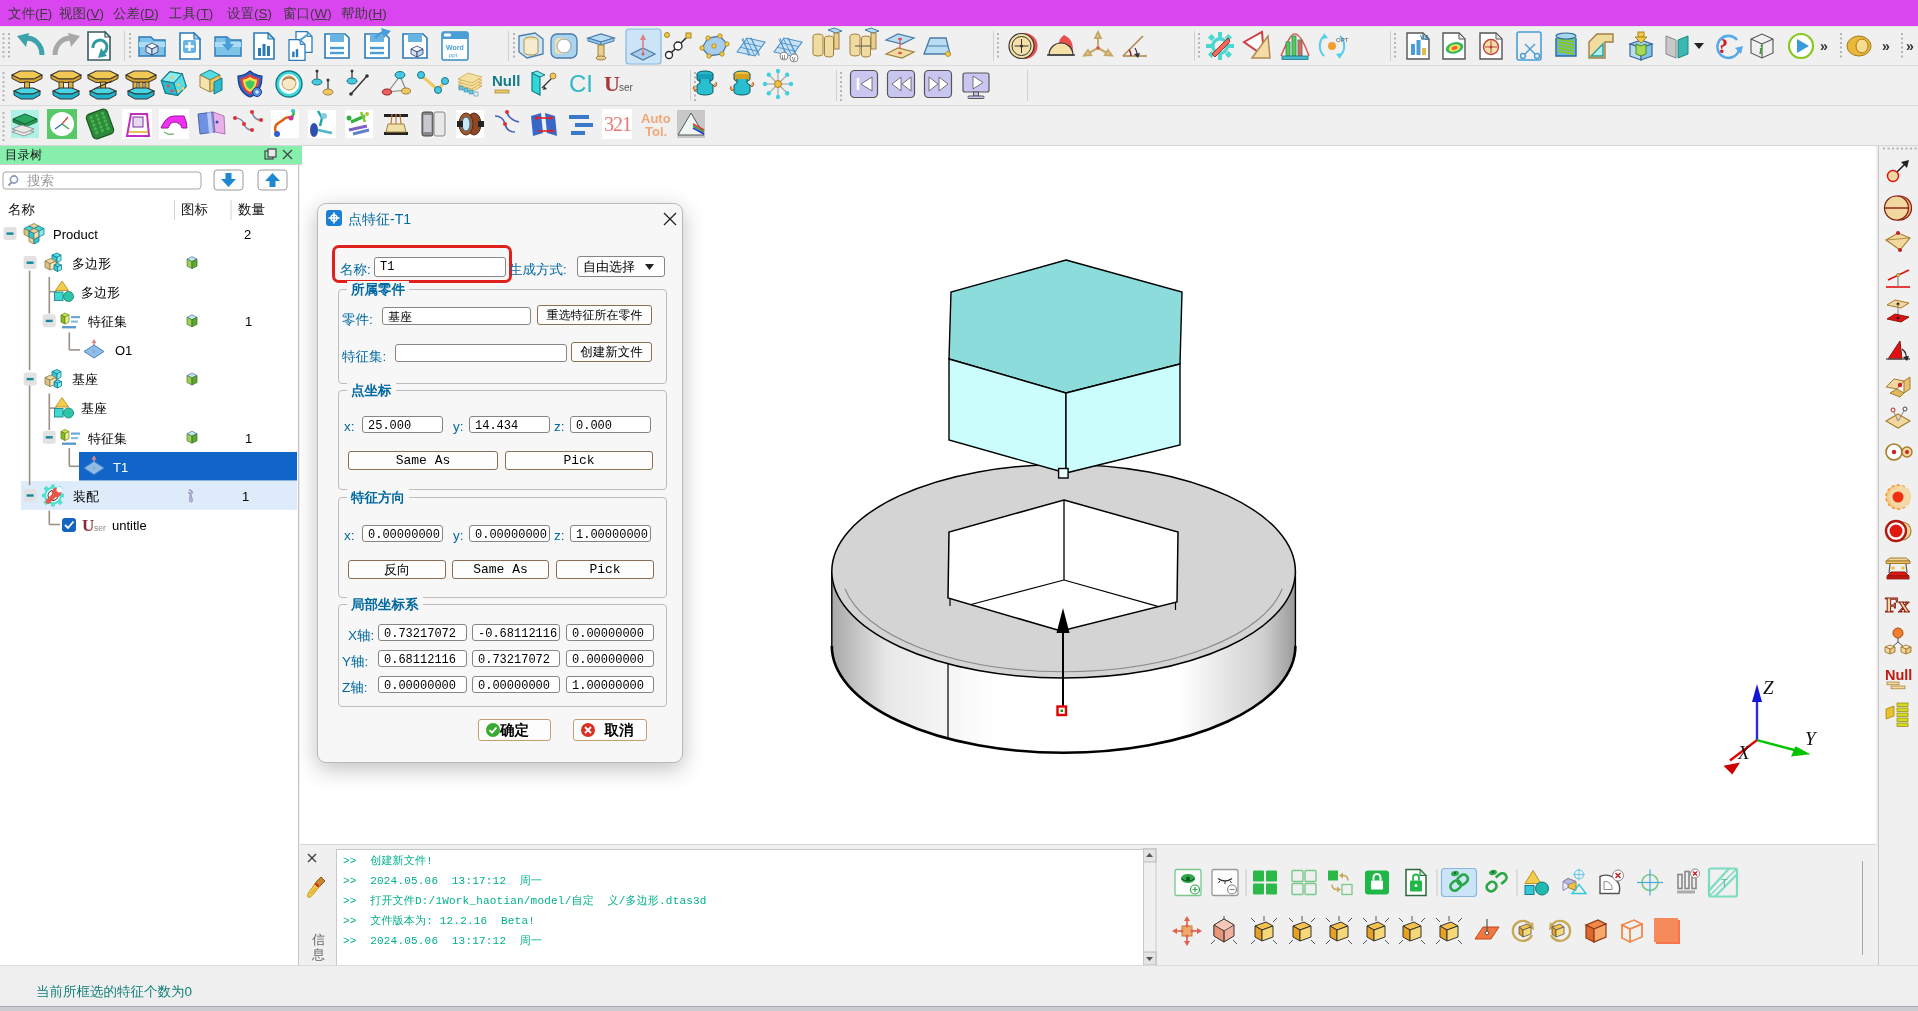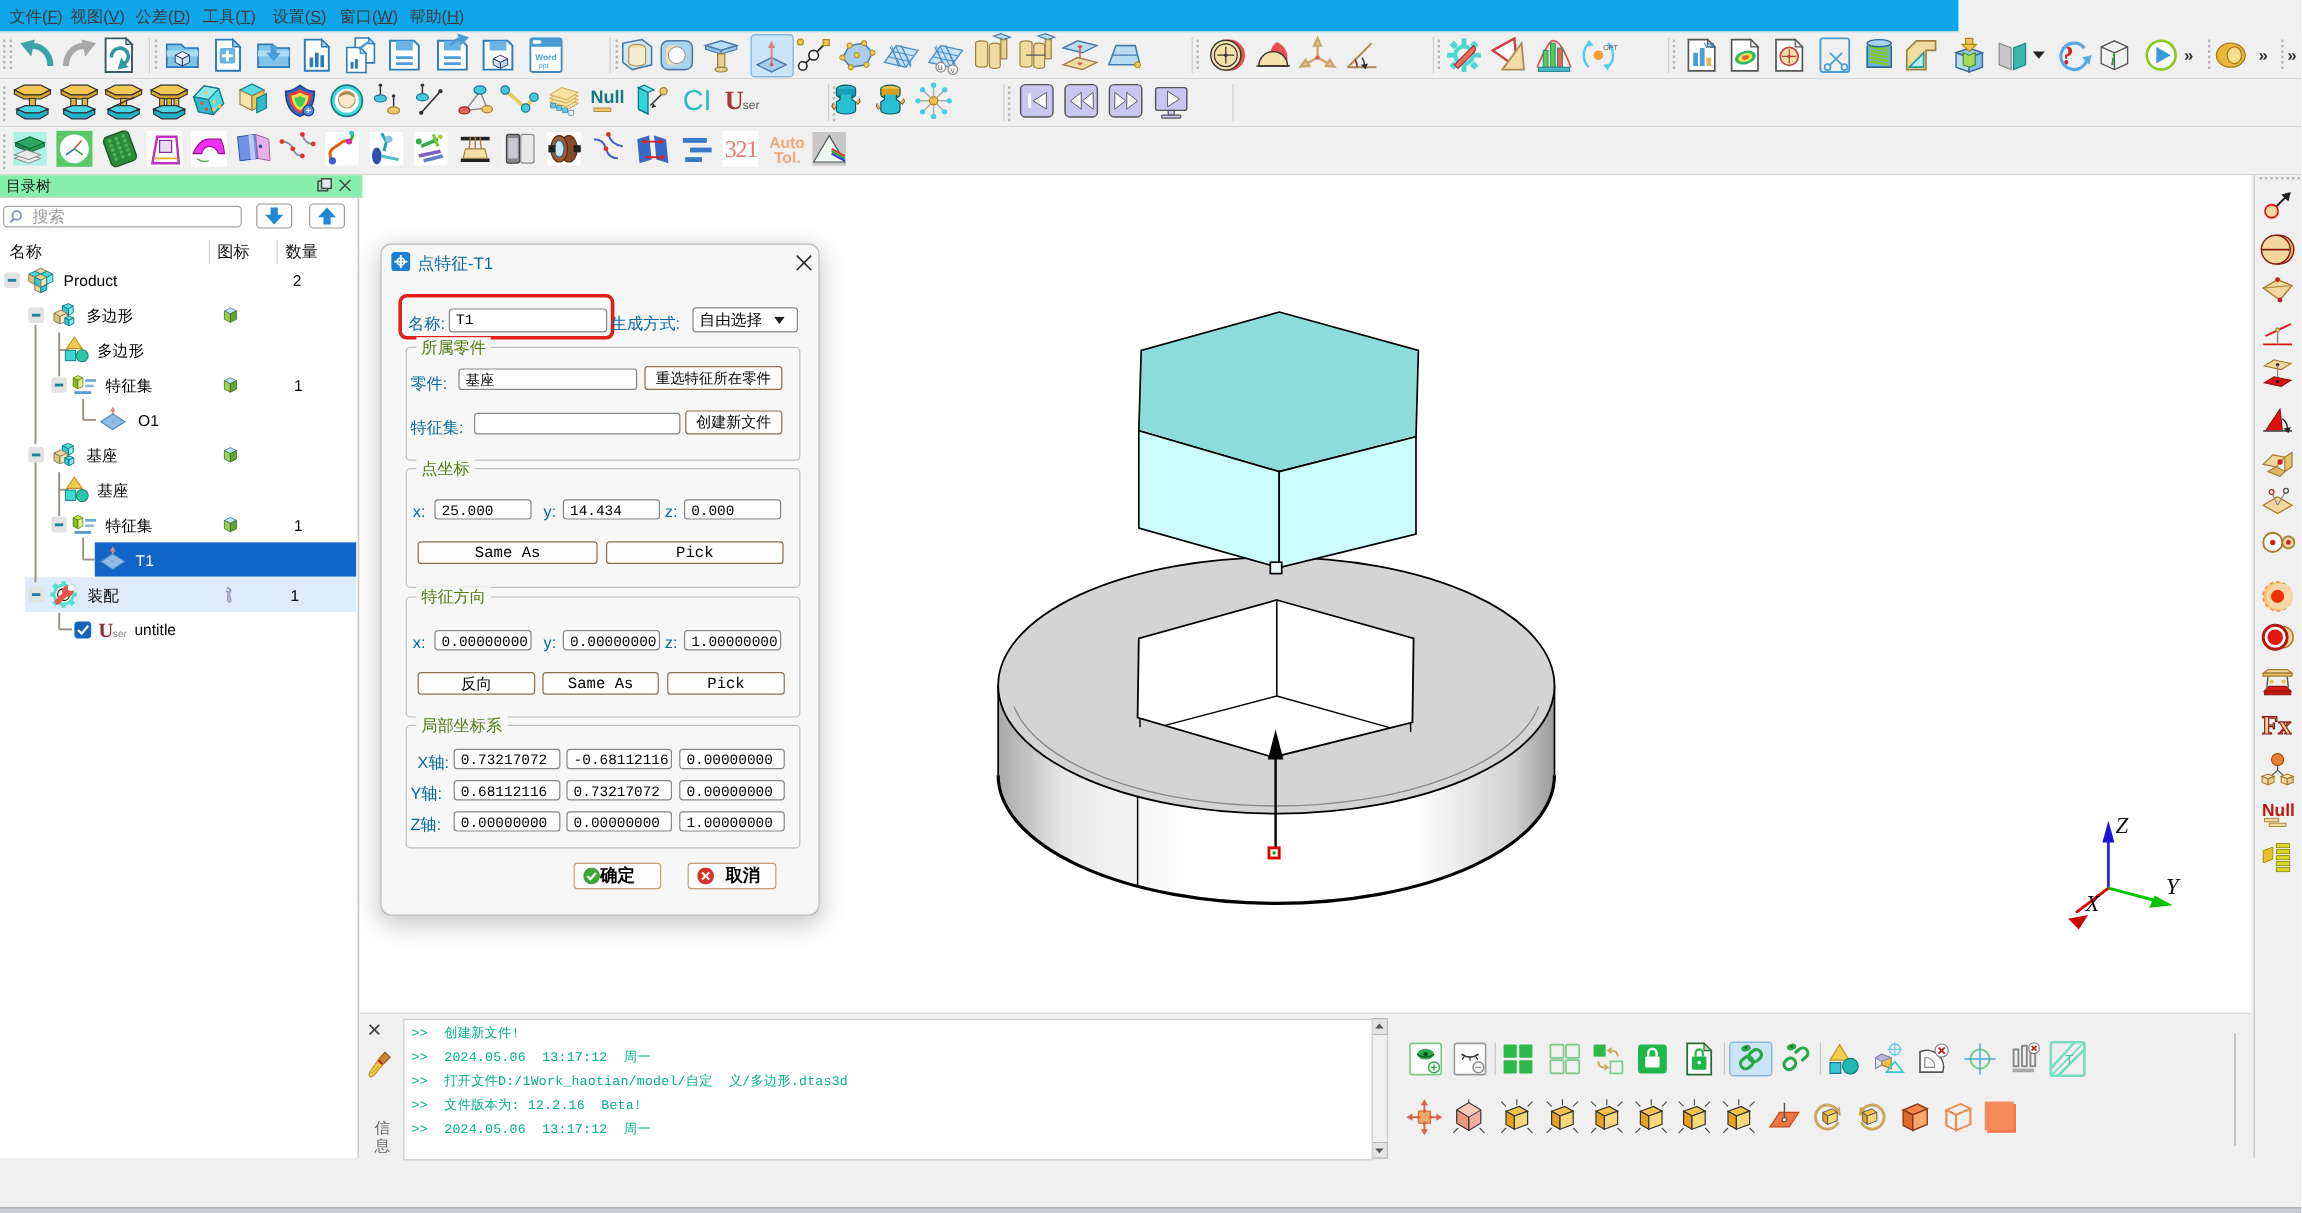--- a/index.html
+++ b/index.html
@@ -1,20 +1,20 @@
 <!DOCTYPE html>
 <html><head>
 <meta charset="utf-8">
 <style>
 html,body{margin:0;padding:0;}
 #root{position:relative;width:1918px;height:1011px;background:#f0f0f0;overflow:hidden;
  font-family:"Liberation Sans",sans-serif;}
 .abs{position:absolute;}
 
-#menubar{left:0;top:0;width:1632px;height:26px;background:#0ea5e9;border-bottom:1px solid #e5e5e5;}
+#menubar{left:0;top:0;width:1918px;height:26px;background:#d946ef;border-bottom:1px solid #e5e5e5;}
 .mitem{position:absolute;top:5px;font-size:13.5px;color:#3c3c3c;}
 .mitem u{text-decoration:underline;}
 
 #tb1{left:0;top:27px;width:1918px;height:38px;background:#f0f0f0;border-bottom:1px solid #dadada;}
 #tb2{left:0;top:66px;width:1918px;height:39px;background:#f0f0f0;border-bottom:1px solid #dadada;}
 #tb3{left:0;top:106px;width:1918px;height:39px;background:#f0f0f0;border-bottom:1px solid #d5d5d5;}
 
 #leftdock{left:0;top:146px;width:298px;height:819px;background:#ffffff;border-right:1px solid #c4c4c4;}
 #ltitle{left:0;top:0;width:297px;height:18px;background:#86efac;border-bottom:1px solid #d0d0d0;
  font-size:12.5px;color:#1a1a1a;padding-left:5px;line-height:18px;}
@@ -32,21 +32,21 @@
 #bottomstrip{left:0;top:1006px;width:1918px;height:5px;background:#c9ccd0;border-top:1px solid #a8abaf;}
 
 #dialog{left:317px;top:203px;width:364px;height:558px;background:#f7f7f7;border:1px solid #b9b9b9;
  border-radius:9px;box-shadow:0 6px 22px rgba(0,0,0,0.25);}
 .dlabel{position:absolute;font-size:13.5px;color:#0369a1;}
 .dinput{position:absolute;background:#fff;border:1px solid #868686;border-radius:3px;
  font-family:"Liberation Mono",monospace;font-size:12px;color:#000;line-height:18px;padding-left:5px;}
 .dbtn{position:absolute;background:#fdfdfd;border:1px solid #8a6f55;border-radius:3px;text-align:center;
  font-family:"Liberation Mono",monospace;font-size:13px;color:#000;}
 .dgroup{position:absolute;border:1px solid #bdbdbd;border-radius:4px;}
-.glabel{position:absolute;top:-9px;left:8px;background:#f7f7f7;padding:0 4px;font-size:13.5px;color:#4d7c0f;}
+.glabel{position:absolute;top:-9px;left:8px;background:#f7f7f7;padding:0 4px;font-size:13.5px;color:#0369a1;font-weight:bold;}
 </style>
 </head>
 <body>
 <div id="root">
 
   <div id="menubar" class="abs">
     <span class="mitem" style="left:8px">文件(<u>F</u>)</span>
     <span class="mitem" style="left:59px">视图(<u>V</u>)</span>
     <span class="mitem" style="left:113px">公差(<u>D</u>)</span>
     <span class="mitem" style="left:169px">工具(<u>T</u>)</span>
@@ -1499,20 +1499,23 @@
         <text x="73" y="354.5">装配</text>
         <text x="112" y="383.5">untitle</text>
         <text x="244" y="92.5">2</text>
         <text x="245" y="180">1</text>
         <text x="245" y="296.5">1</text>
         <text x="242" y="354.5">1</text>
       </g>
     </svg>
   </div>
 
+  <div id="statusbar" class="abs">
+      <div class="txt">当前所框选的特征个数为0</div>
+    </div>
   <div id="bottomstrip" class="abs"></div>
 
   <div id="dialog" class="abs">
 
     <svg class="abs" style="left:8px;top:6px" width="16" height="16" viewBox="0 0 16 16">
       <rect x="0" y="0" width="16" height="16" rx="3" fill="#1b7fd4"></rect>
       <g stroke="#fff" stroke-width="1.6">
           <line x1="2.5" y1="8" x2="13.5" y2="8"></line>
           <line x1="8" y1="2.5" x2="8" y2="13.5"></line>
         </g>

